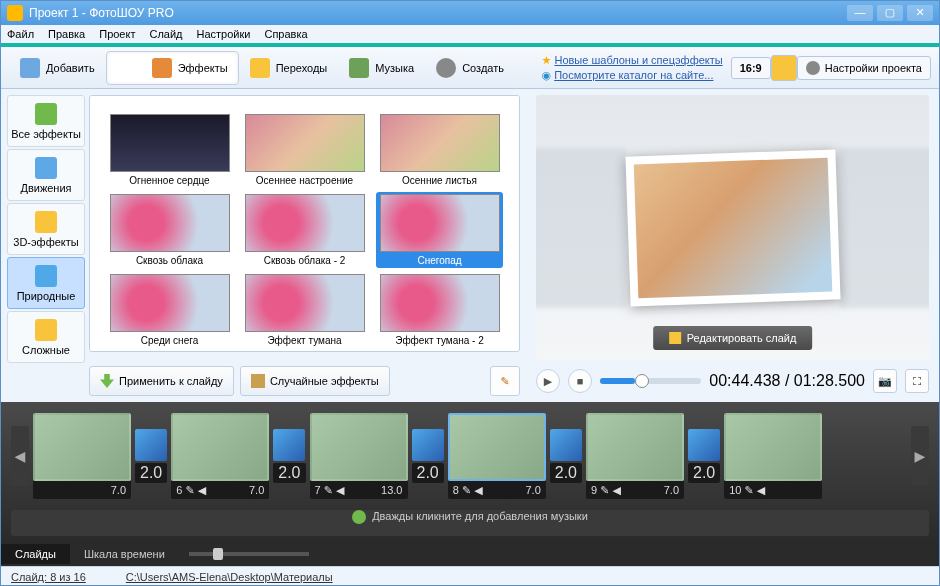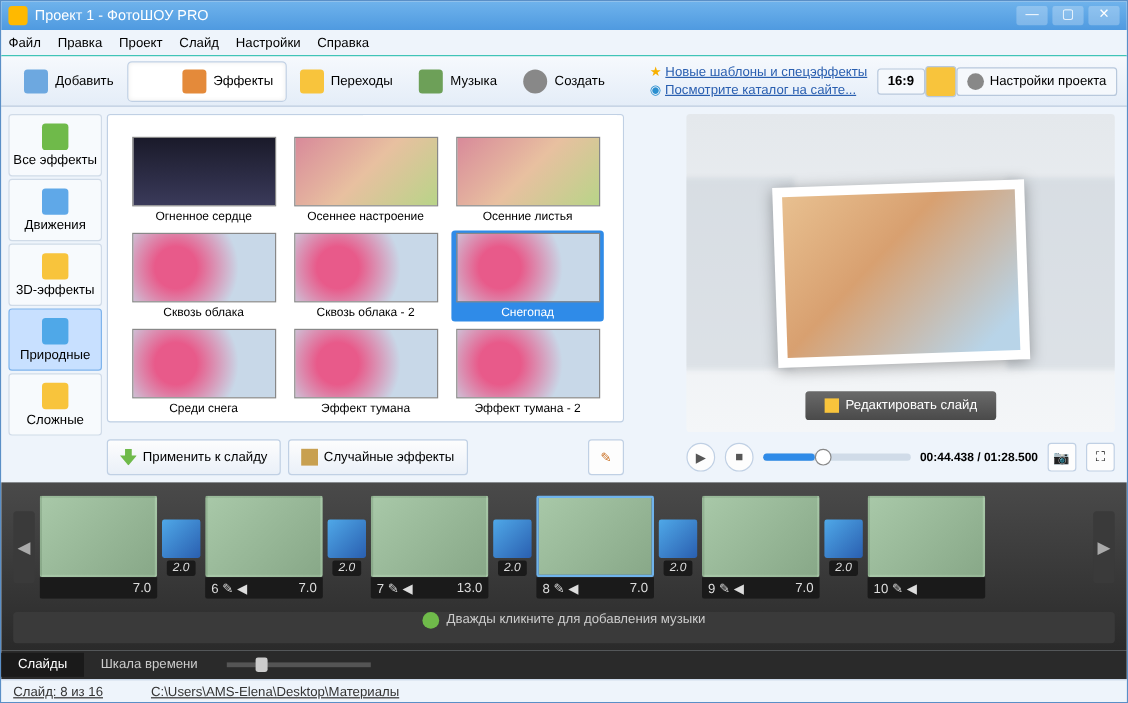--- a/index.html
+++ b/index.html
@@ -2,40 +2,40 @@
 <html><head>
 <meta charset="utf-8">
 <style>
 * { box-sizing: border-box; margin: 0; padding: 0; font-family: Tahoma, Arial, sans-serif; font-size: 11px; }
 body { width: 940px; height: 586px; background: #dce8f4; overflow: hidden; border: 1px solid #5a8fc7; }
 .titlebar { height: 24px; background: linear-gradient(#6fb3ec,#4f9ae0); display: flex; align-items: center; padding: 0 6px; color: #fff; }
 .titlebar .app-icon { width: 16px; height: 16px; background: #ffb900; border-radius: 3px; margin-right: 6px; }
 .titlebar .title { flex: 1; font-size: 12px; }
 .winbtns { display: flex; gap: 4px; }
 .winbtn { width: 26px; height: 16px; background: rgba(255,255,255,.25); border-radius: 2px; color: #fff; text-align: center; line-height: 14px; cursor: pointer; }
-.menubar { height: 22px; background: #eef4fb; display: flex; align-items: center; padding: 0 6px; gap: 14px; border-bottom: 1px solid #14b8a6; }
+.menubar { height: 22px; background: #eef4fb; display: flex; align-items: center; padding: 0 6px; gap: 14px; border-bottom: 4px solid #14b8a6; }
 .menubar span { cursor: pointer; }
 .toolbar { height: 42px; background: linear-gradient(#f6f9fd,#e4edf8); display: flex; align-items: center; padding: 4px 8px; gap: 0; border-bottom: 1px solid #b8c8dc; }
 .tbtn { display: flex; align-items: center; gap: 6px; padding: 6px 10px; border: 1px solid transparent; border-radius: 4px; cursor: pointer; background: transparent; }
 .tbtn.active { background: #fff; border-color: #c0d0e4; box-shadow: inset 0 0 4px rgba(0,0,0,.08); padding-left: 45px; }
 .icon { width: 20px; height: 20px; display: inline-block; border-radius: 3px; }
 .i-add { background: #6da8e0; }
 .i-fx { background: #e48a3a; }
 .i-trans { background: #f8c43c; }
 .i-music { background: #6da058; }
 .i-create { background: #888; border-radius: 50%; }
 .toolbar .spacer { flex: 1; }
 .links { font-size: 11px; line-height: 15px; }
 .links a { color: #2a5fb0; text-decoration: underline; cursor: pointer; }
 .links .star { color: #f7b000; }
 .ratio, .disp, .settings-btn { border: 1px solid #b8c8dc; background: #f5f8fc; padding: 4px 8px; border-radius: 3px; cursor: pointer; display: flex; align-items: center; gap: 5px; }
 .ratio { font-weight: bold; }
 .disp { width: 26px; height: 26px; padding: 0; background: #f8c43c; }
 .i-gear { width: 14px; height: 14px; background: #888; border-radius: 50%; }
-.main { display: flex; height: 313px; background: #eef4fb; gap: 36px; }
+.main { display: flex; height: 313px; background: #eef4fb; }
 .left { width: 525px; display: flex; padding: 6px; gap: 4px; }
 .cats { width: 78px; display: flex; flex-direction: column; gap: 2px; }
 .cat { display: flex; flex-direction: column; align-items: center; justify-content: center; height: 52px; border: 1px solid #d0dbe8; background: #f7fafd; border-radius: 3px; cursor: pointer; font-size: 10px; gap: 3px; }
 .cat.sel { background: #c8e0ff; border-color: #7fb4ec; }
 .cat .icon { width: 22px; height: 22px; }
 .i-puzzle { background: #6fba4a; }
 .i-move { background: #5fa8e8; }
 .i-3d { background: #f8c43c; }
 .i-snow { background: #4fa8e8; }
 .i-layer { background: #f8c43c; }
@@ -57,32 +57,32 @@
 .preview { flex: 1; background: linear-gradient(#e4e8ec,#f4f6f8); border-radius: 3px; display: flex; align-items: center; justify-content: center; position: relative; overflow: hidden; }
 .photo { width: 210px; height: 150px; background: #fff; padding: 8px; box-shadow: 0 2px 12px rgba(0,0,0,.35); transform: rotate(-2deg); }
 .photo .inner { width: 100%; height: 100%; background: linear-gradient(135deg,#e8c090,#d8a070 40%,#b8d4e8 90%); }
 .editbtn { position: absolute; bottom: 10px; left: 50%; transform: translateX(-50%); padding: 6px 16px; background: linear-gradient(#6a6a6a,#4a4a4a); color: #fff; border-radius: 3px; cursor: pointer; display: flex; align-items: center; gap: 6px; font-size: 11px; }
 .i-pencil { width: 12px; height: 12px; background: #f8c43c; }
 .controls { height: 30px; display: flex; align-items: center; gap: 8px; margin-top: 6px; }
 .pbtn { width: 24px; height: 24px; border: 1px solid #c0d0e4; border-radius: 50%; background: #fdfdfd; cursor: pointer; display: flex; align-items: center; justify-content: center; color: #555; }
 .seek { flex: 1; height: 6px; background: #d0dbe8; border-radius: 3px; position: relative; cursor: pointer; }
 .seek .fill { position: absolute; left: 0; top: 0; bottom: 0; width: 35%; background: #2f8be8; border-radius: 3px; }
 .seek .knob { position: absolute; left: 35%; top: -4px; width: 14px; height: 14px; background: #fff; border: 1px solid #888; border-radius: 50%; }
-.time { font-size: 10px; font-weight: bold; text-align: right; }
+.time { font-size: 16px; font-weight: normal; text-align: right; }
 .sqbtn { width: 24px; height: 24px; border: 1px solid #c0d0e4; background: #fdfdfd; border-radius: 3px; cursor: pointer; display: flex; align-items: center; justify-content: center; }
 .timeline { height: 140px; background: linear-gradient(#4a4a4a,#2a2a2a); padding: 6px 10px; display: flex; flex-direction: column; }
 .slides-row { flex: 1; display: flex; align-items: center; gap: 4px; overflow: hidden; }
 .navbtn { width: 18px; height: 60px; background: #3a3a3a; color: #aaa; border-radius: 3px; display: flex; align-items: center; justify-content: center; cursor: pointer; font-size: 14px; }
 .slide { display: flex; flex-direction: column; align-items: center; }
 .slide .img { width: 98px; height: 68px; background: linear-gradient(135deg,#a8c8a8,#88a888); border: 2px solid transparent; border-radius: 2px; }
 .slide.sel .img { border-color: #6fb3ec; }
 .slide .bar { width: 98px; height: 18px; background: #1a1a1a; color: #ddd; display: flex; align-items: center; justify-content: space-between; padding: 0 5px; font-size: 10px; border-radius: 0 0 2px 2px; }
 .tr { display: flex; flex-direction: column; align-items: center; }
 .tr .img { width: 32px; height: 32px; background: linear-gradient(135deg,#4fa8e8,#2a5fb0); border-radius: 2px; }
-.tr .lbl { color: #ddd; font-size: 10px; margin-top: 2px; background: #1a1a1a; padding: 1px 5px; border-radius: 2px; font-style: italic; }
+.tr .lbl { color: #ddd; font-size: 16px; margin-top: 2px; background: #1a1a1a; padding: 1px 5px; border-radius: 2px; }
 .music-row { height: 26px; background: #3a3a3a; border-radius: 3px; margin-top: 6px; display: flex; align-items: flex-start; justify-content: center; color: #ccc; gap: 6px; cursor: pointer; }
 .i-refresh { width: 14px; height: 14px; background: #6fba4a; border-radius: 50%; }
 .tabs { height: 24px; background: #2a2a2a; display: flex; align-items: center; }
 .tab { padding: 4px 14px; color: #ccc; cursor: pointer; font-size: 11px; }
 .tab.sel { background: #1a1a1a; color: #fff; }
 .zoom { flex: 1; display: flex; align-items: center; padding: 0 10px; }
 .zoom .track { width: 120px; height: 4px; background: #555; position: relative; }
 .zoom .knob { position: absolute; left: 20%; top: -4px; width: 10px; height: 12px; background: #ccc; border-radius: 2px; }
 .status { height: 20px; background: #eef4fb; border-top: 1px solid #c8d6e8; display: flex; align-items: center; padding: 0 10px; gap: 40px; font-size: 11px; color: #333; text-decoration: underline; }
 </style>

